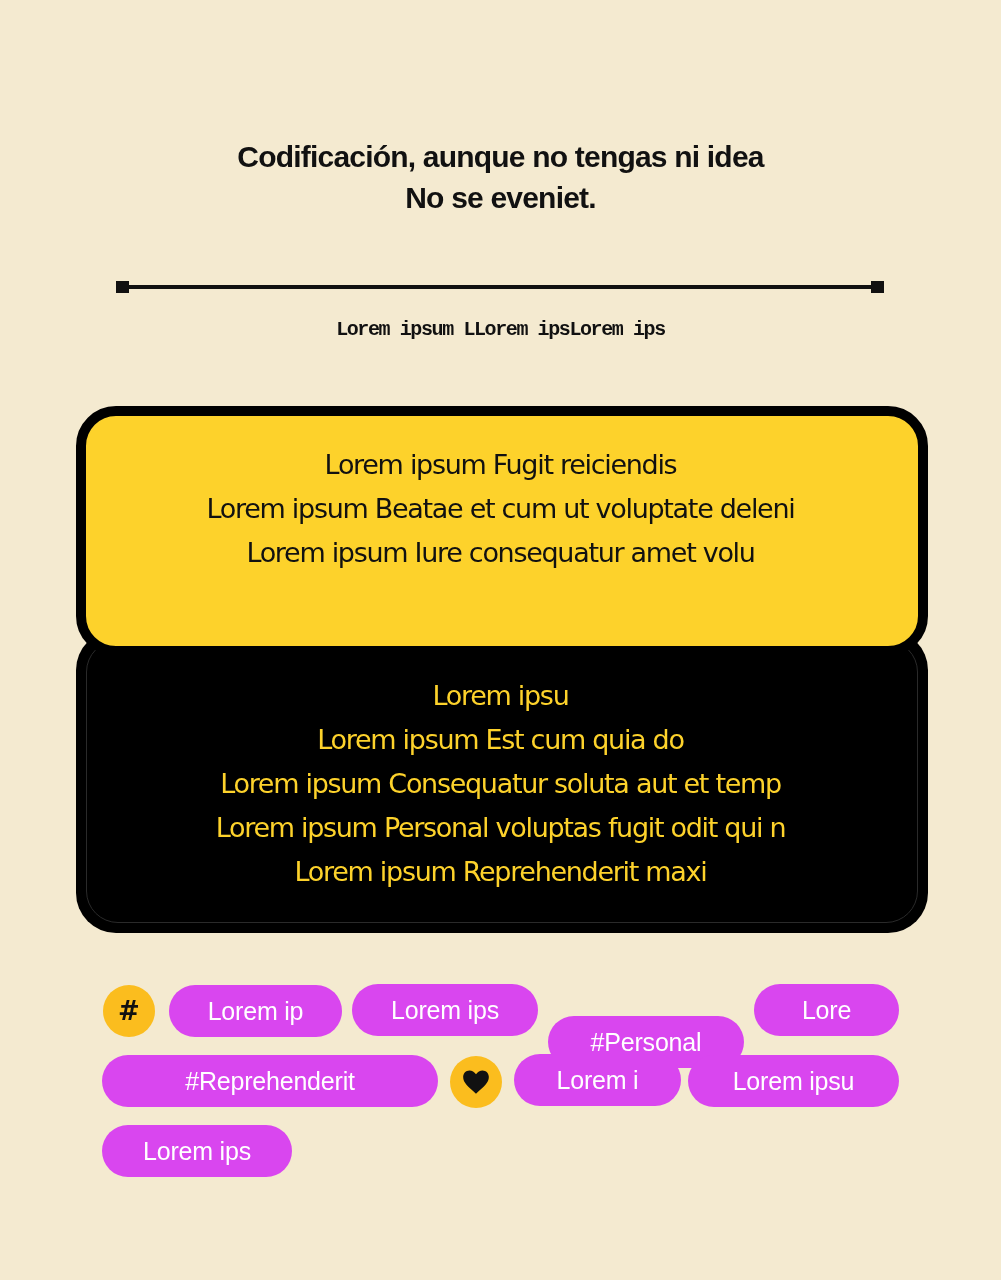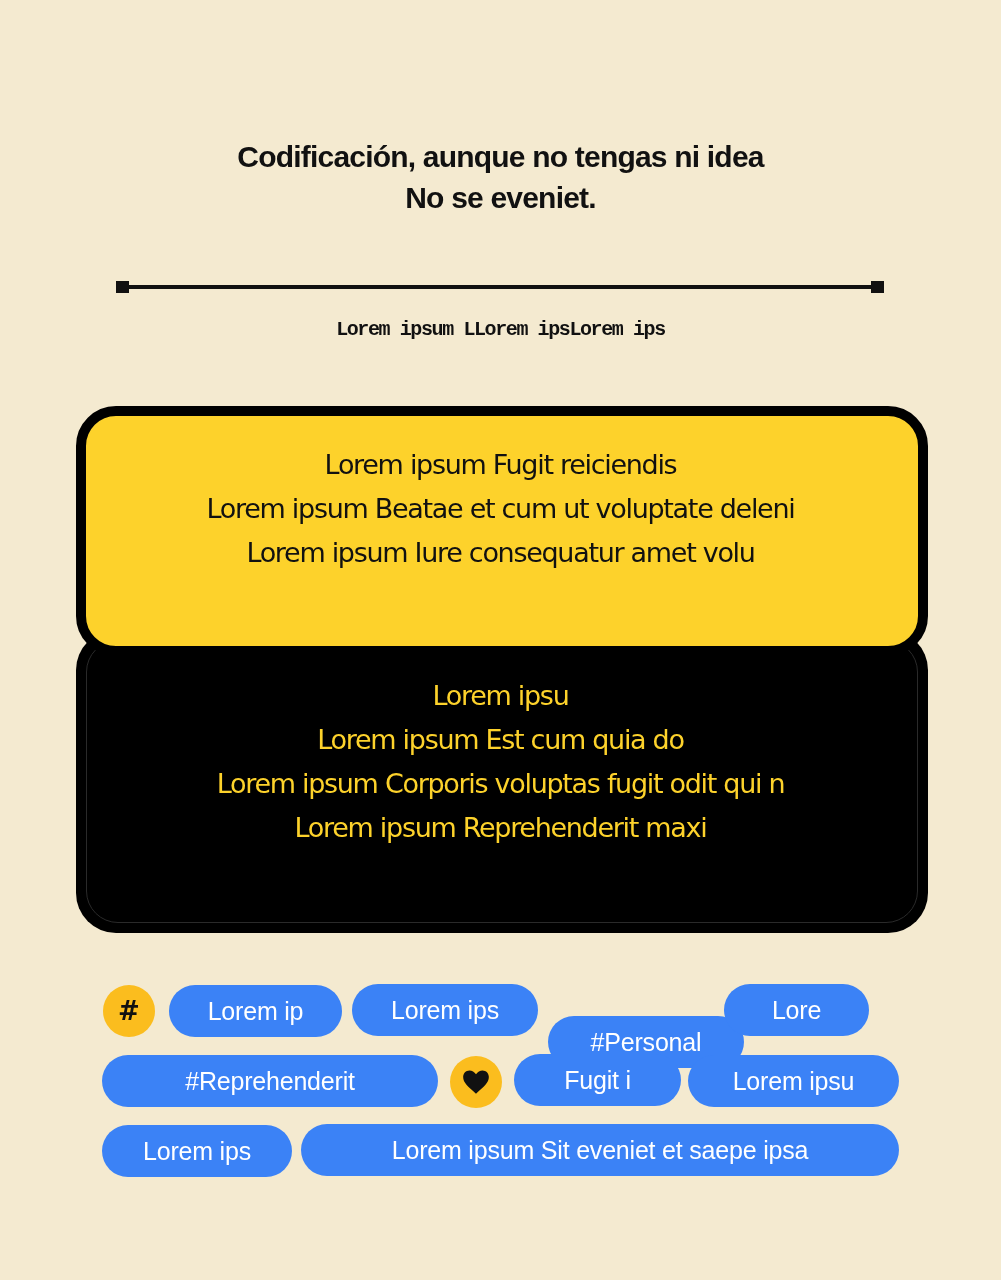--- a/index.html
+++ b/index.html
@@ -49,21 +49,21 @@
     }
     .card-text {
       position: absolute; left: 0; width: 1001px; text-align: center;
       font-family: "DejaVu Sans", sans-serif; font-size: 27px; line-height: 44px;
       letter-spacing: -1.3px; white-space: nowrap;
     }
     .card-text.yellow-text { top: 443px; color: #111; }
     .card-text.black-text { top: 674px; color: #fdd22b; }
     .tags { position: absolute; left: 0; top: 0; width: 1001px; height: 1280px; }
     .pill {
-      position: absolute; height: 52px; background: #3b82f6; color: #fff;
+      position: absolute; height: 52px; background: #d946ef; color: #fff;
       border-radius: 26px; display: flex; align-items: center; justify-content: center;
       font-family: "Liberation Sans", sans-serif; font-size: 25px; letter-spacing: -0.2px;
       white-space: nowrap; box-sizing: border-box;
     }
     .badge {
       position: absolute; width: 52px; height: 52px; border-radius: 50%;
       background: #fbbd1e; display: flex; align-items: center; justify-content: center;
       color: #111; font-family: "DejaVu Sans", sans-serif; font-weight: bold; font-size: 26px;
     }
   </style>
@@ -90,56 +90,54 @@
 
 <div class="card-text yellow-text">
   <div>Lorem ipsum Fugit reiciendis</div>
   <div>Lorem ipsum Beatae et cum ut voluptate deleni</div>
   <div>Lorem ipsum Iure consequatur amet volu</div>
 </div>
 
 <div class="card-text black-text">
   <div>Lorem ipsu</div>
   <div>Lorem ipsum Est cum quia do</div>
-  <div>Lorem ipsum Corporis voluptas fugit odit qui n</div>
+  <div>Lorem ipsum Consequatur soluta aut et temp</div>
+  <div>Lorem ipsum Personal voluptas fugit odit qui n</div>
   <div>Lorem ipsum Reprehenderit maxi</div>
 </div>
 
 <div class="tags">
 
   <div class="badge" style="left:103px; top:985px;">
     <span>#</span>
   </div>
   <div class="pill" style="left:169px; top:985px; width:173px;">
     <span>Lorem ip</span>
   </div>
   <div class="pill" style="left:352px; top:984px; width:186px;">
     <span>Lorem ips</span>
   </div>
   <div class="pill" style="left:548px; top:1016px; width:196px;">
     <span>#Personal</span>
   </div>
-  <div class="pill" style="left:724px; top:984px; width:145px;">
+  <div class="pill" style="left:754px; top:984px; width:145px;">
     <span>Lore</span>
   </div>
 
   <div class="pill" style="left:102px; top:1055px; width:336px;">
     <span>#Reprehenderit</span>
   </div>
   <div class="badge" style="left:450px; top:1056px;">
     <svg width="28" height="26" viewBox="0 0 24 22">
       <path d="M12 21 C 5 15, 1 11.5, 1 6.8 C 1 3.6, 3.4 1.2, 6.4 1.2 C 8.6 1.2, 10.6 2.4, 12 4.4 C 13.4 2.4, 15.4 1.2, 17.6 1.2 C 20.6 1.2, 23 3.6, 23 6.8 C 23 11.5, 19 15, 12 21 Z" fill="#111"></path>
     </svg>
   </div>
   <div class="pill" style="left:514px; top:1054px; width:167px;">
-    <span>Fugit i</span>
+    <span>Lorem i</span>
   </div>
   <div class="pill" style="left:688px; top:1055px; width:211px;">
     <span>Lorem ipsu</span>
   </div>
 
   <div class="pill" style="left:102px; top:1125px; width:190px;">
     <span>Lorem ips</span>
   </div>
-  <div class="pill" style="left:301px; top:1124px; width:598px;">
-    <span>Lorem ipsum Sit eveniet et saepe ipsa</span>
-  </div>
 </div>
 
 </body></html>

